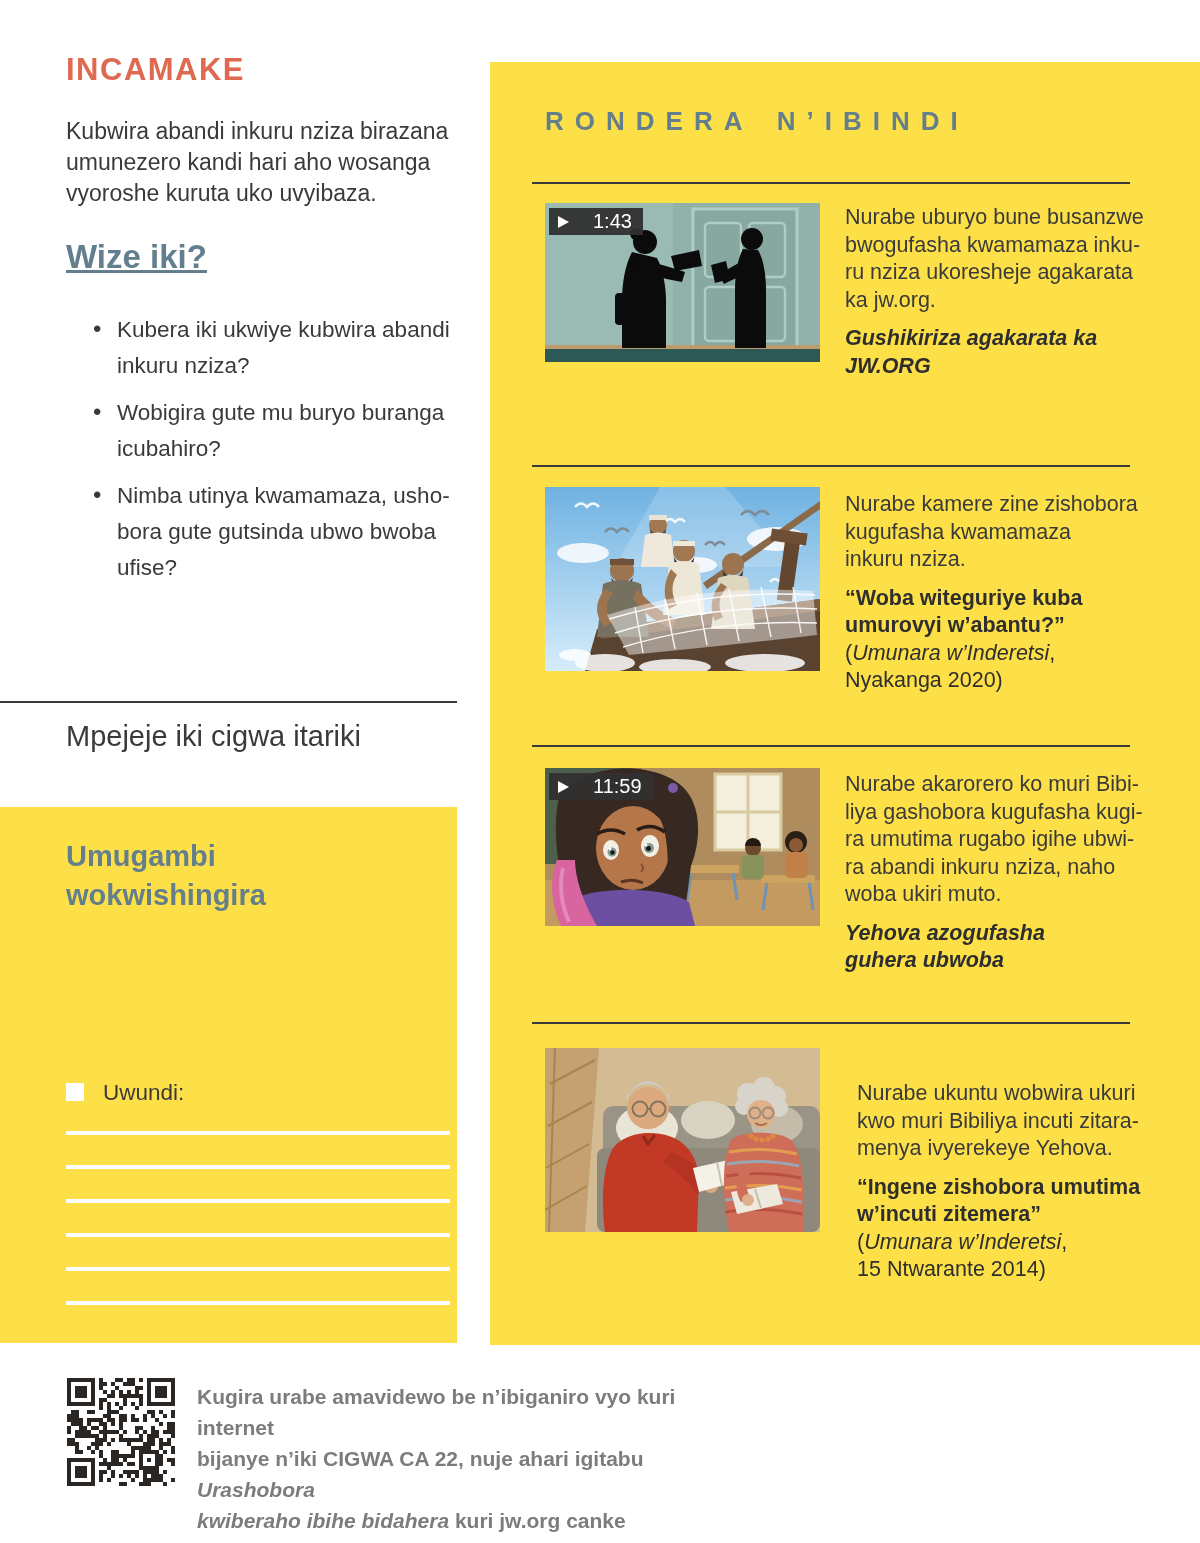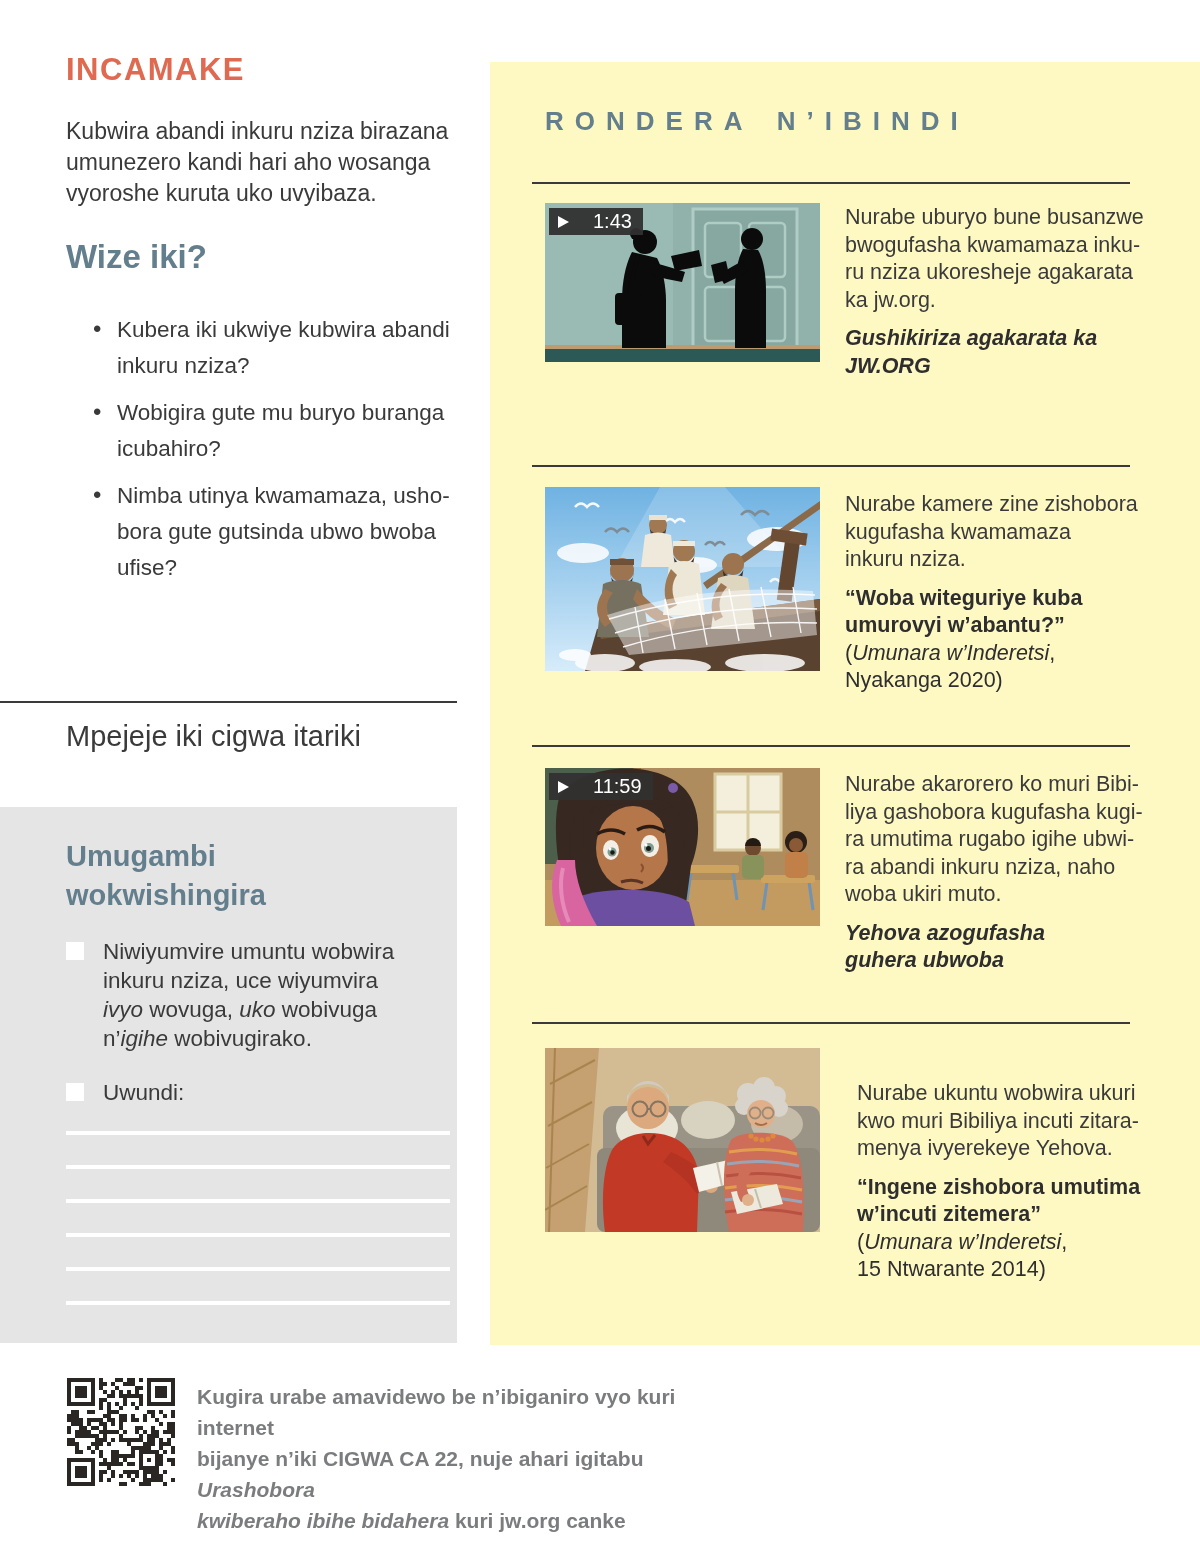--- a/index.html
+++ b/index.html
@@ -7,37 +7,37 @@
   body { font-family:"Liberation Sans", sans-serif; color:#3a3a3a; }
   .page { position:relative; width:1200px; height:1543px; background:#fff; overflow:hidden;border-radius:32px; }
   .abs { position:absolute; }
   .pre { white-space:pre-line; }
   .it { font-style:italic; }
   .bd { font-weight:700; }
 
   
   .summary-title { left:66px; top:52px; font-size:31px; font-weight:700; letter-spacing:1.5px; color:#DF6A51; }
   .summary-intro { left:66px; top:116px; width:410px; font-size:23px; line-height:31px; color:#3a3a3a; }
-  .review-title { left:66px; top:238px; font-size:33px; font-weight:700; color:#637E8C; }
+  .review-title { left:66px; top:238px; font-size:33px; font-weight:700; color:#637E8C;text-decoration:underline; }
   .review-list { left:66px; top:312px; width:410px; list-style:none; }
   .review-list li { position:relative; padding-left:51px; font-size:22.5px; line-height:36px; margin-bottom:11px; white-space:pre-line; }
   .review-list li::before { content:"•"; position:absolute; left:27px; top:-1px; font-size:24px; }
   .rule-left { left:0; top:701px; width:457px; height:2px; background:#3a3a3a; }
   .date-line { left:66px; top:720px; font-size:29px; }
 
-  .goal-box { left:0; top:807px; width:457px; height:536px; background:#e5e5e5; }
+  .goal-box { left:0; top:807px; width:457px; height:536px; background:#fde047; }
   .goal-title { position:absolute; left:66px; top:30px; font-size:29px; line-height:39px; font-weight:700; color:#637E8C; white-space:pre-line; }
   .goal-item { position:absolute; left:66px; display:flex; align-items:flex-start; width:360px; }
   .gi1 { top:130px; } .gi2 { top:271px; }
   .checkbox { flex:0 0 18px; width:18px; height:18px; background:#ffffff; margin-top:5px; }
   .goal-text { margin-left:19px; font-size:22.5px; line-height:29px; white-space:pre-line; }
   .write-line { position:absolute; left:66px; width:384px; height:4px; background:#ffffff; }
 
   
-  .right-panel { left:490px; top:62px; width:710px; height:1283px; background:#fef9c3; }
+  .right-panel { left:490px; top:62px; width:710px; height:1283px; background:#fde047; }
   .panel-title { position:absolute; left:55px; top:44px; font-size:26px; font-weight:700; letter-spacing:11px; word-spacing:6px; color:#637E8C; }
   .prule { position:absolute; left:42px; width:598px; height:2px; background:#3a3a3a; }
   .pr1 { top:120px; } .pr2 { top:403px; } .pr3 { top:683px; } .pr4 { top:960px; }
   .media { position:absolute; left:55px; overflow:hidden; }
   .media svg { display:block; }
   .m1 { top:141px; width:275px; height:159px; }
   .m2 { top:425px; width:275px; height:184px; }
   .m3 { top:706px; width:275px; height:158px; }
   .m4 { top:986px; width:275px; height:184px; }
   .ptxt { position:absolute; left:355px; width:300px; }
@@ -70,27 +70,20 @@
     <li>Nimba utinya kwamamaza, usho-
 bora gute gutsinda ubwo bwoba
 ufise?</li>
   </ul>
   <div class="abs rule-left"></div>
   <p class="abs date-line">Mpejeje iki cigwa itariki</p>
 
   <div class="abs goal-box">
     <h2 class="goal-title">Umugambi
 wokwishingira</h2>
-    <div class="goal-item gi1">
-      <span class="checkbox"></span>
-      <span class="goal-text"><span>Niwiyumvire umuntu wobwira
-inkuru nziza, uce wiyumvira
-</span><span class="it">ivyo</span><span> wovuga, </span><span class="it">uko</span><span> wobivuga
-n’</span><span class="it">igihe</span><span> wobivugirako.</span></span>
-    </div>
     <div class="goal-item gi2">
       <span class="checkbox"></span>
       <span class="goal-text"><span>Uwundi:</span></span>
     </div>
     <div id="write-lines">
         <div class="write-line" style="top: 324px;"></div>
         <div class="write-line" style="top: 358px;"></div>
         <div class="write-line" style="top: 392px;"></div>
         <div class="write-line" style="top: 426px;"></div>
         <div class="write-line" style="top: 460px;"></div>

